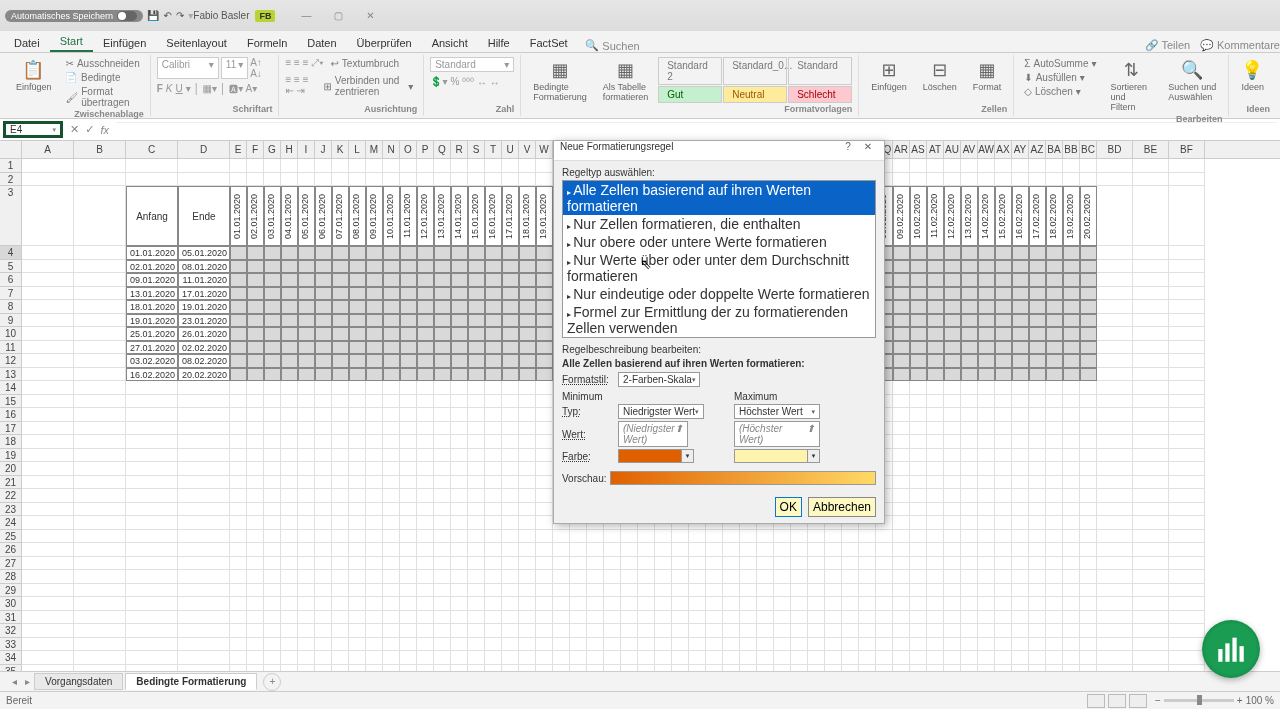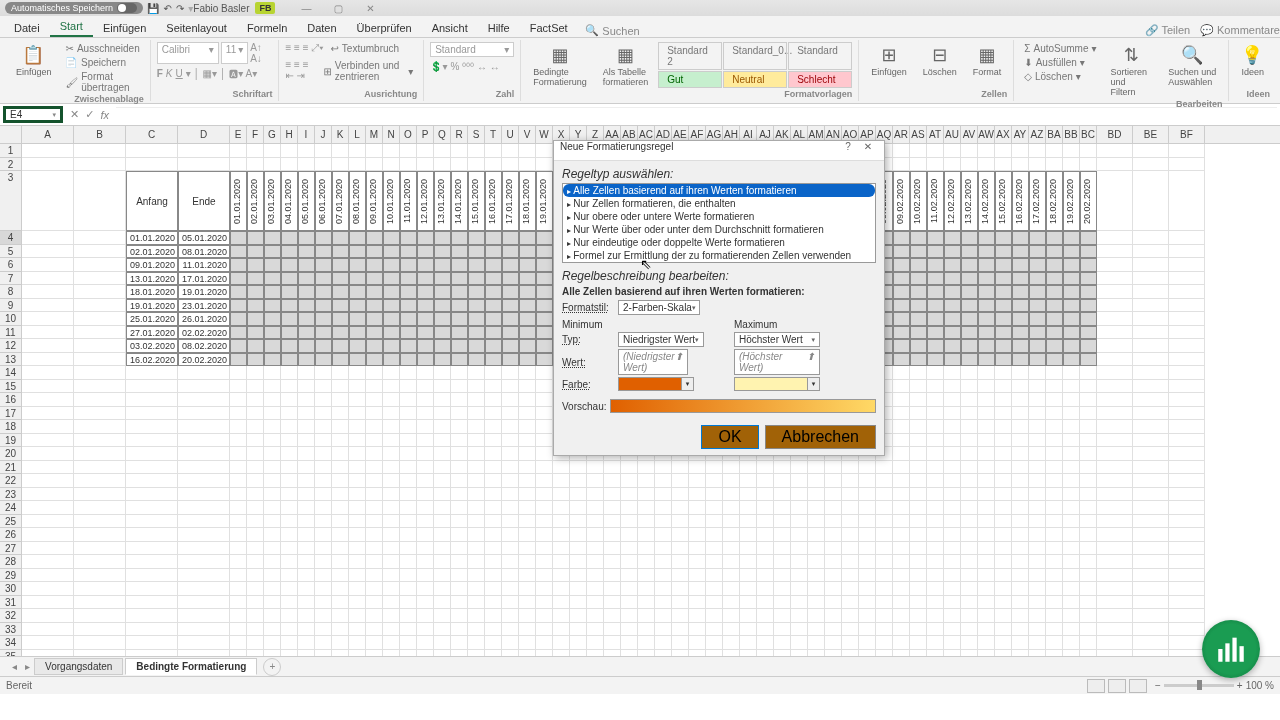--- a/index.html
+++ b/index.html
@@ -1,19 +1,19 @@
 <!DOCTYPE html>
 <html><head>
 <meta charset="utf-8">
 <style>
 * { box-sizing: border-box; margin: 0; padding: 0; font-family: 'Segoe UI', Tahoma, sans-serif; }
 body { background: #fff; font-size: 11px; color: #333; width: 1280px; height: 720px; overflow: hidden; position: relative; }
 
 
-.titlebar { height: 16px; background: linear-gradient(#e6e6e6,#dcdcdc); display: flex; align-items: center; padding: 0 5px; color: #555; font-size: 10px; }
+.titlebar { height: 31px; background: linear-gradient(#e6e6e6,#dcdcdc); display: flex; align-items: center; padding: 0 5px; color: #555; font-size: 10px; }
 .titlebar .left { display: flex; align-items: center; gap: 4px; }
 .titlebar .center { flex: 1; text-align: center; color: #666; }
 .titlebar .right { display: flex; align-items: center; gap: 6px; }
 .auto-save { background: #888; color: #fff; border-radius: 8px; padding: 1px 6px; display: flex; align-items: center; gap: 4px; font-size: 9px; }
 .toggle { width: 20px; height: 10px; background: #666; border-radius: 5px; position: relative; }
 .toggle::after { content:''; width:8px; height:8px; background:#fff; border-radius:50%; position:absolute; top:1px; left:1px; }
 .win-btns { display: flex; gap: 2px; margin-left: 10px; }
 .win-btn { width: 30px; height: 18px; display:flex; align-items:center; justify-content:center; color:#888; }
 .user-badge { background:#b8d432; color:#333; padding:1px 4px; border-radius:2px; font-size:9px; font-weight:bold; }
 
@@ -89,42 +89,42 @@
 .zoom { display:flex; align-items:center; gap:3px; margin-left:8px; }
 .zoom-track { width:70px; height:3px; background:#ccc; position:relative; }
 .zoom-thumb { width:5px; height:10px; background:#888; position:absolute; left:33px; top:-4px; }
 
 
 .dialog { position:absolute; left:553px; top:140px; width:332px; background:#f0f0f0; border:1px solid #aaa; box-shadow:2px 2px 8px rgba(0,0,0,0.3); font-size:10px; }
 .dialog-title { height:20px; display:flex; align-items:flex-start; padding:0 6px; background:#fff; border-bottom:1px solid #ddd; }
 .dialog-title .t { flex:1; }
 .dialog-title .help, .dialog-title .close { width:20px; text-align:center; color:#666; cursor:pointer; }
 .dialog-body { padding:6px 8px; }
-.dlg-label { font-size:12px; color:#333; margin-bottom:2px;font-style:italic; }
+.dlg-label { font-size:10px; color:#333; margin-bottom:2px; }
 .rule-list { border:1px solid #999; background:#fff; margin-bottom:6px; }
-.rule-item { padding:1px 4px; font-size:10px;border-radius:6px; }
+.rule-item { padding:1px 4px; font-size:14px; }
 .rule-item.selected { background:#0a64c8; color:#fff; }
 .rule-item::before { content:'▸ '; font-size:8px; }
 .desc-area { }
 .desc-title { font-weight:bold; font-size:10px; margin:3px 0; }
 .form-row { display:flex; align-items:center; gap:6px; margin:2px 0; }
 .form-row > label { width:50px; text-decoration: underline; text-decoration-style: dotted; }
 .dd { border:1px solid #999; background:#fff; padding:1px 4px; display:flex; justify-content:space-between; align-items:center; min-width:80px; font-size:10px; }
 .dd .arr { font-size:7px; color:#666; }
 .minmax { display:flex; gap:30px; margin-top:4px; }
 .colbox { flex:1; }
 .colbox-h { font-size:10px; margin-bottom:2px; }
 .input-mini { border:1px solid #999; background:#fff; padding:1px 4px; font-size:10px; color:#888; width:70px; display:flex; justify-content:space-between; font-style:italic; }
 .color-pick { border:1px solid #999; width:76px; height:14px; display:flex; }
 .color-sw { flex:1; }
 .color-arr { width:12px; background:#eee; border-left:1px solid #999; text-align:center; font-size:7px; line-height:12px; }
 .preview-box { display:flex; align-items:center; gap:4px; margin-top:6px; }
 .preview-grad { flex:1; height:14px; border:1px solid #999; background:linear-gradient(to right,#e06000,#ffd966); }
 .dlg-buttons { display:flex; justify-content:flex-end; gap:6px; padding:6px 8px; }
-.dlg-btn { border:1px solid #888; background:#a16207; padding:2px 16px; font-size:16px; cursor:pointer; }
+.dlg-btn { border:1px solid #888; background:#fef9c3; padding:2px 4px; font-size:12px; cursor:pointer; }
 .dlg-btn.primary { border:1px solid #0078d4; }
 
 
 .brand-badge { position:absolute; right:20px; bottom:42px; width:58px; height:58px; border-radius:50%; background:radial-gradient(circle,#1a9c52 60%,#0d6b36); display:flex; align-items:center; justify-content:center; color:#fff; box-shadow:0 2px 6px rgba(0,0,0,0.3); }
 .brand-badge svg { width:34px; height:34px; }
 
 
 .cursor { position:absolute; left:640px; top:256px; font-size:14px; color:#000; pointer-events:none; }
 </style>
 </head>
@@ -176,21 +176,21 @@
 
 <div class="ribbon">
   <div class="ribbon-group">
     <div class="body">
       <div class="big-btn">
           <span class="ico">📋</span>
           <span>Einfügen</span>
         </div>
       <div class="vstack">
         <div class="rbtn">✂ <span>Ausschneiden</span></div>
-        <div class="rbtn">📄 <span>Speichern</span></div>
+        <div class="rbtn">📄 <span>Bedingte</span></div>
         <div class="rbtn">🖌 <span>Format übertragen</span></div>
       </div>
     </div>
     <div class="label">Zwischenablage</div>
   </div>
   <div class="ribbon-group">
     <div class="body vstack">
       <div style="display:flex;gap:2px">
         <div class="font-box">
             <span>Calibri</span>

